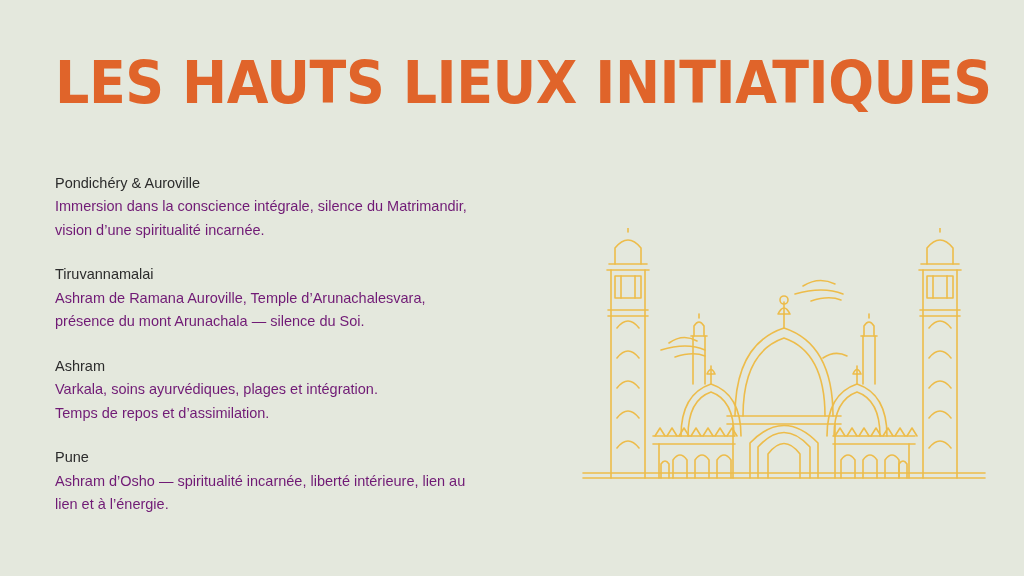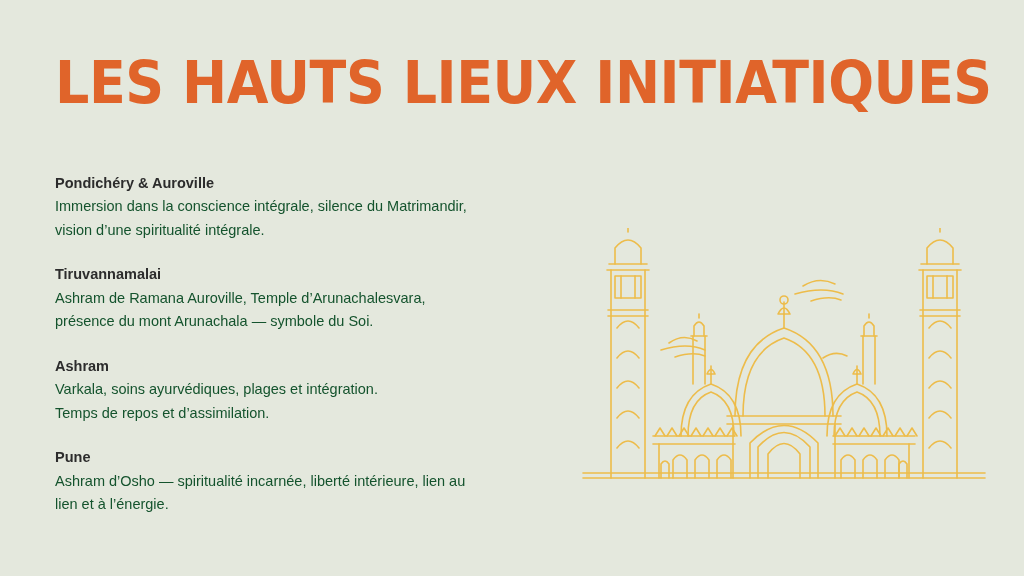--- a/index.html
+++ b/index.html
@@ -41,28 +41,28 @@
     width: 505px;
   }
   .block {
     margin-bottom: 21px;
   }
   .block:last-child {
     margin-bottom: 0;
   }
   .block-heading {
     font-size: 14.5px;
-    font-weight: bold;
+    font-weight: normal;
     color: #2c2c2c;
     line-height: 1.55;
     margin-bottom: 1px;
   }
   .block-line {
     font-size: 14.5px;
-    color: #14532d;
+    color: #701a75;
     line-height: 1.62;
   }
   .illustration {
     position: absolute;
     left: 575px;
     top: 228px;
     width: 418px;
     height: 258px;
   }
   .illustration svg {
@@ -74,27 +74,27 @@
 
 <div class="slide">
 
   <div class="title">LES HAUTS LIEUX INITIATIQUES</div>
 
   <div class="content">
 
     <div class="block">
       <div class="block-heading">Pondichéry &amp; Auroville</div>
       <div class="block-line">Immersion dans la conscience intégrale, silence du Matrimandir,</div>
-      <div class="block-line">vision d’une spiritualité intégrale.</div>
+      <div class="block-line">vision d’une spiritualité incarnée.</div>
     </div>
 
     <div class="block">
       <div class="block-heading">Tiruvannamalai</div>
       <div class="block-line">Ashram de Ramana Auroville, Temple d’Arunachalesvara,</div>
-      <div class="block-line">présence du mont Arunachala — symbole du Soi.</div>
+      <div class="block-line">présence du mont Arunachala — silence du Soi.</div>
     </div>
 
     <div class="block">
       <div class="block-heading">Ashram</div>
       <div class="block-line">Varkala, soins ayurvédiques, plages et intégration.</div>
       <div class="block-line">Temps de repos et d’assimilation.</div>
     </div>
 
     <div class="block">
       <div class="block-heading">Pune</div>

